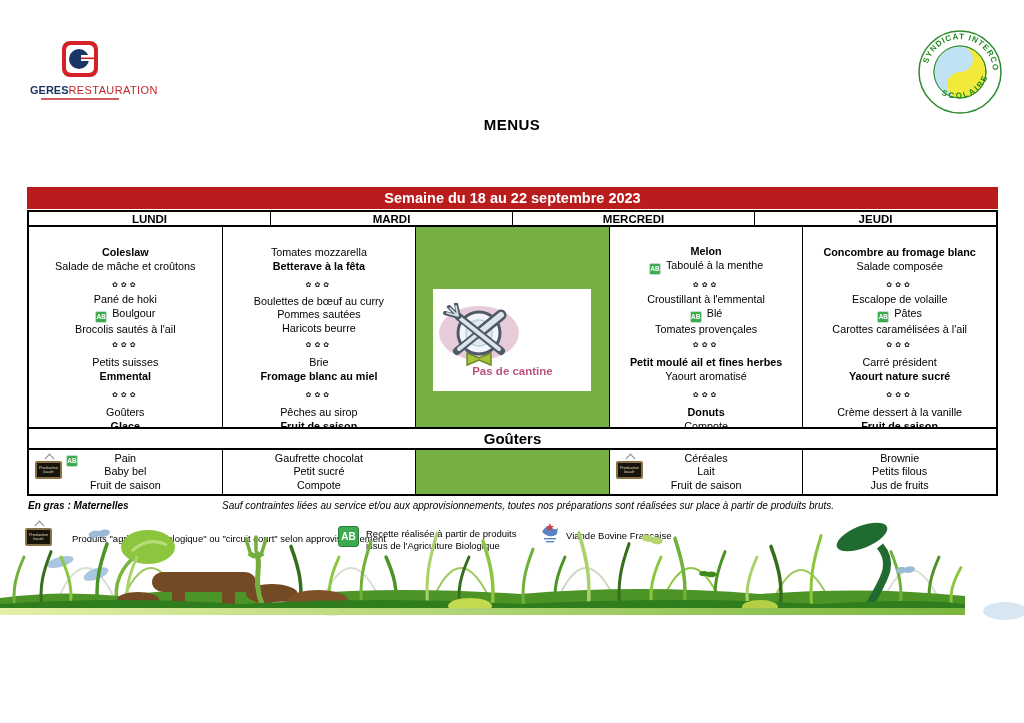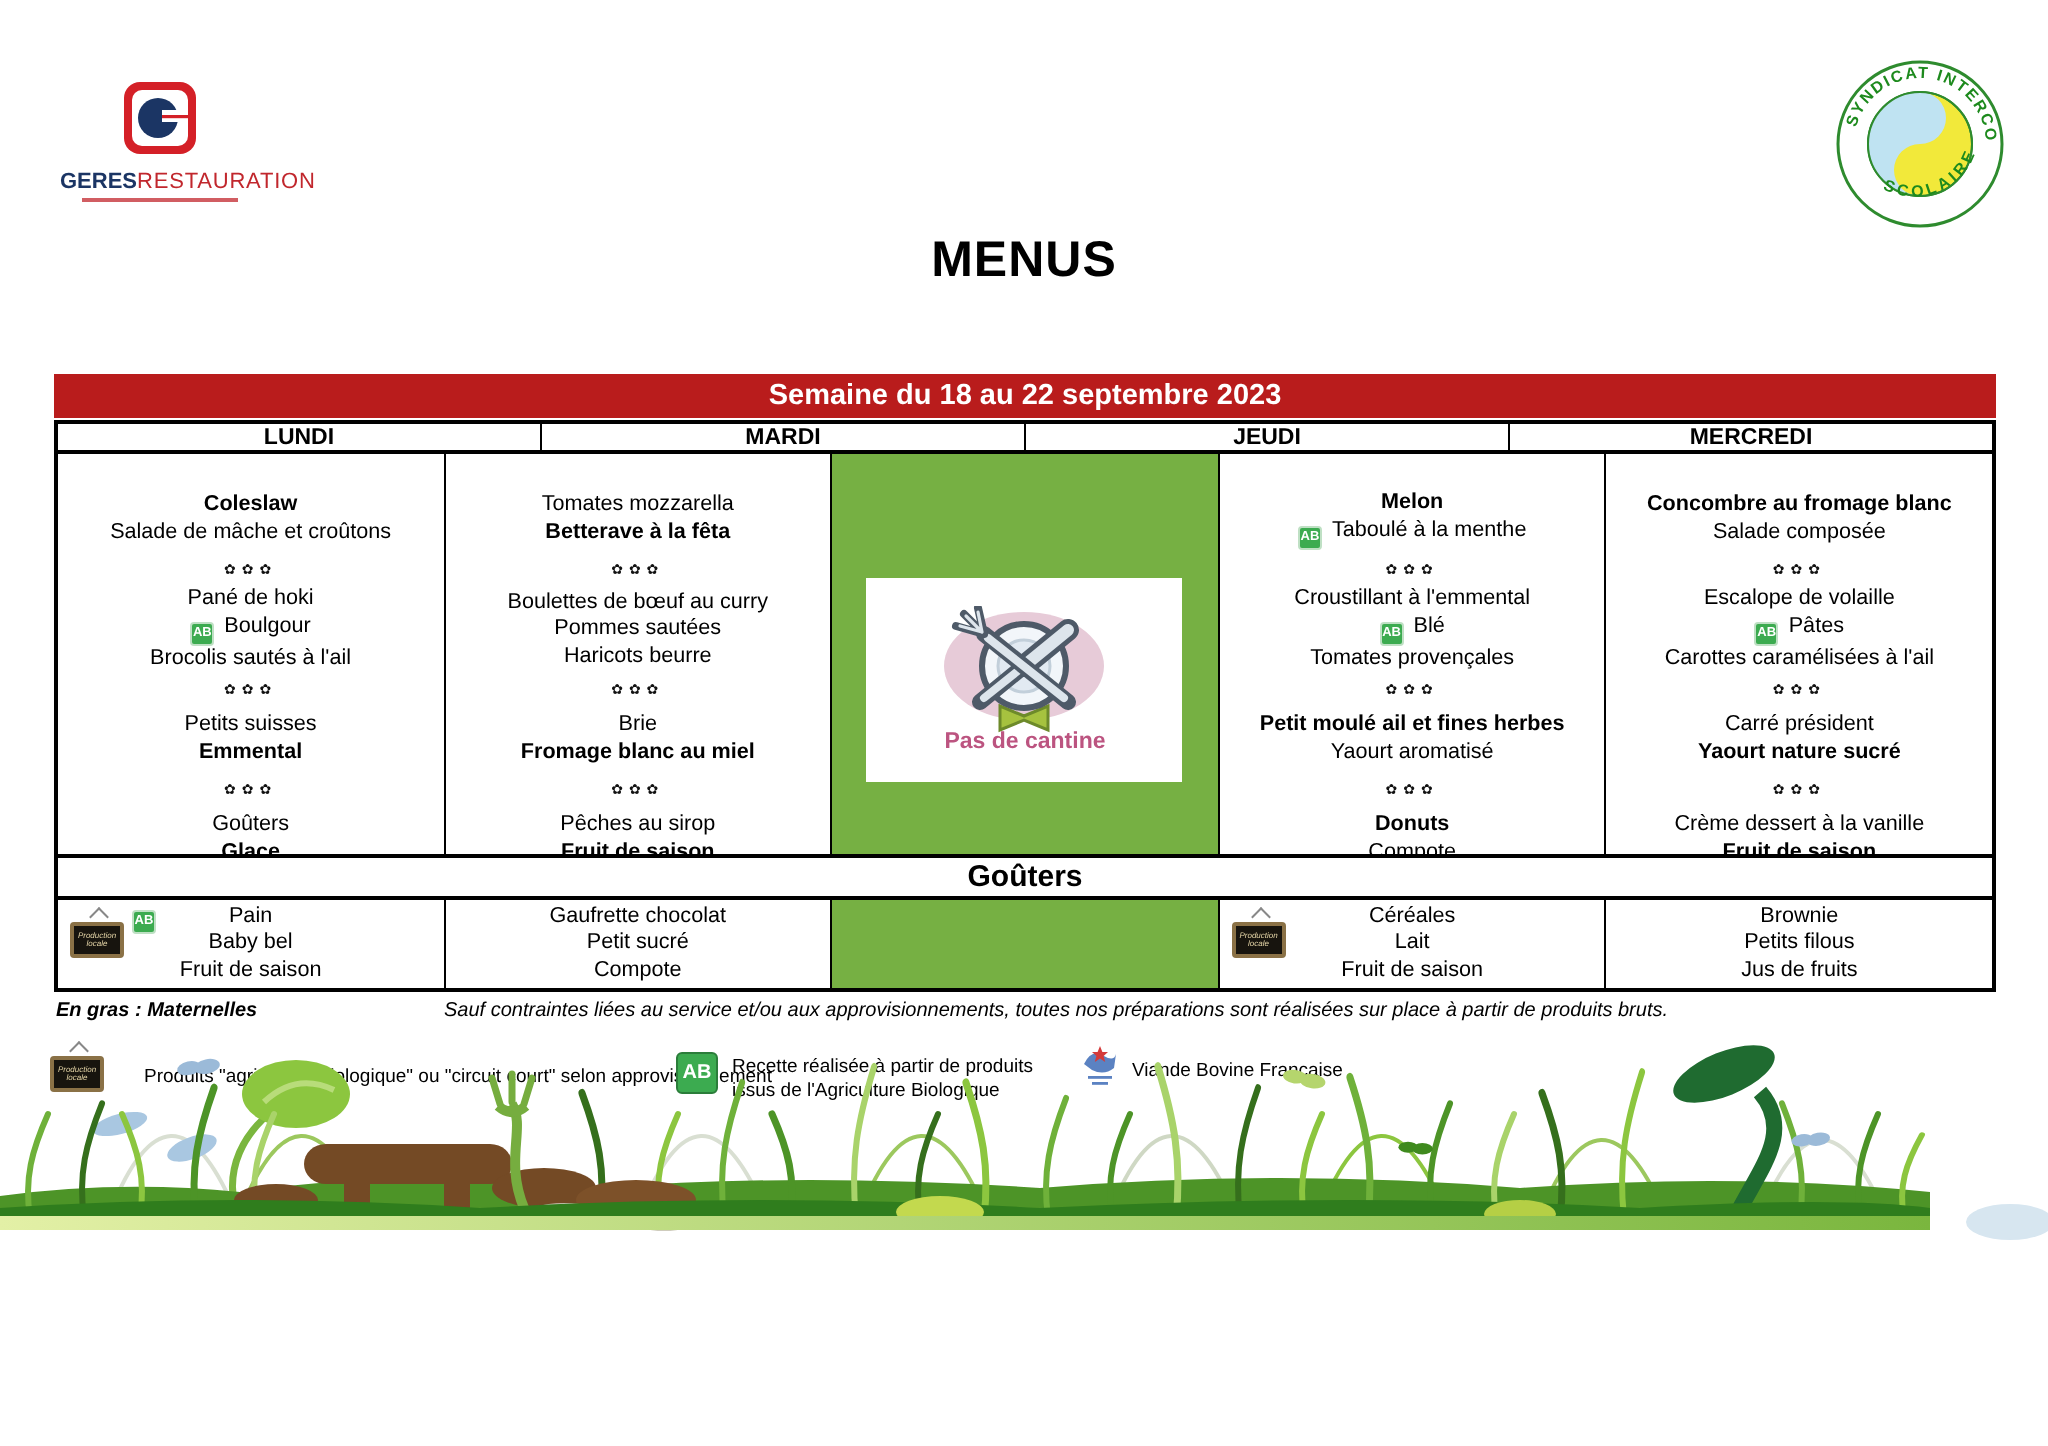--- a/index.html
+++ b/index.html
@@ -2,21 +2,21 @@
 <html><head>
 <meta charset="utf-8">
 <style>
   *{margin:0;padding:0;box-sizing:border-box}
   html,body{background:#fff}
   .page{position:relative;width:1024px;height:723px;background:#fff;overflow:hidden;
         font-family:"Liberation Sans",sans-serif;color:#000}
 
   
   .menus-title{position:absolute;top:116px;left:0;right:0;text-align:center;
-               font-size:25px;font-weight:bold;letter-spacing:.5px}
+               font-size:15px;font-weight:bold;letter-spacing:.5px}
   .geres{position:absolute;left:30px;top:40px;width:100px;text-align:center}
   .geres-name{font-size:11px;white-space:nowrap;margin-top:2px;font-weight:bold}
   .gn1{color:#1b3564}
   .gn2{color:#c1272d;font-weight:normal;letter-spacing:.4px}
   .geres-tag{width:78px;height:2px;background:#c1272d;margin:2px auto 0;opacity:.75}
   .syndicat{position:absolute;left:918px;top:30px}
 
   
   .menu-table{position:absolute;left:27px;top:187px;width:971px}
   .week-header{height:22px;background:#b91c1c;color:#fff;font-weight:bold;font-size:14.5px;
@@ -49,21 +49,21 @@
 
   
   .board-icon{position:relative;display:inline-block;width:27px;height:18px;background:#17140e;
               border:2px solid #8a7146;border-radius:2px;margin-top:6px}
   .board-icon:before{content:"";position:absolute;left:9px;top:-8px;width:6px;height:6px;
                      border-left:1px solid #888;border-top:1px solid #888;transform:rotate(45deg)}
   .board-text{display:block;font-size:4px;line-height:4px;color:#e6d6a8;font-style:italic;padding-top:3px;text-align:center}
 
   
   .pdc-card{width:158px;height:102px;background:#fff;margin:62px auto 0;display:flex;
-            flex-direction:column;align-items:center;justify-content:center}
+            flex-direction:column;justify-content:center}
   .pdc-text{color:#bc5480;font-weight:bold;font-size:11.5px;margin-top:-2px}
 
   
   .footer-left{position:absolute;left:28px;top:500px;font-size:10px;font-style:italic;font-weight:bold}
   .footer-center{position:absolute;left:222px;top:500px;font-size:10px;font-style:italic;font-weight:normal}
 
   
   .leg-board{position:absolute;left:25px;top:522px}
   .leg1{position:absolute;left:72px;top:533px;font-size:9.5px;white-space:nowrap}
   .leg-ab{position:absolute;left:338px;top:526px;width:21px;height:21px;background:#3cab50;
@@ -114,22 +114,22 @@
   </div>
 
   <div class="menus-title">MENUS</div>
 
   <div class="menu-table">
     <div class="week-header">Semaine du 18 au 22 septembre 2023</div>
 
     <div class="day-row">
       <div class="day-cell">LUNDI</div>
       <div class="day-cell">MARDI</div>
+      <div class="day-cell">MERCREDI</div>
       <div class="day-cell">JEUDI</div>
-      <div class="day-cell">MERCREDI</div>
     </div>
 
     <div class="body-row">
       <div class="day-col">
           <div class="grp g0">
             <div class="mi b">Coleslaw</div>
             <div class="mi">Salade de mâche et croûtons</div>
           </div>
           <div class="sep">✿✿✿</div>
           <div class="grp g1">

